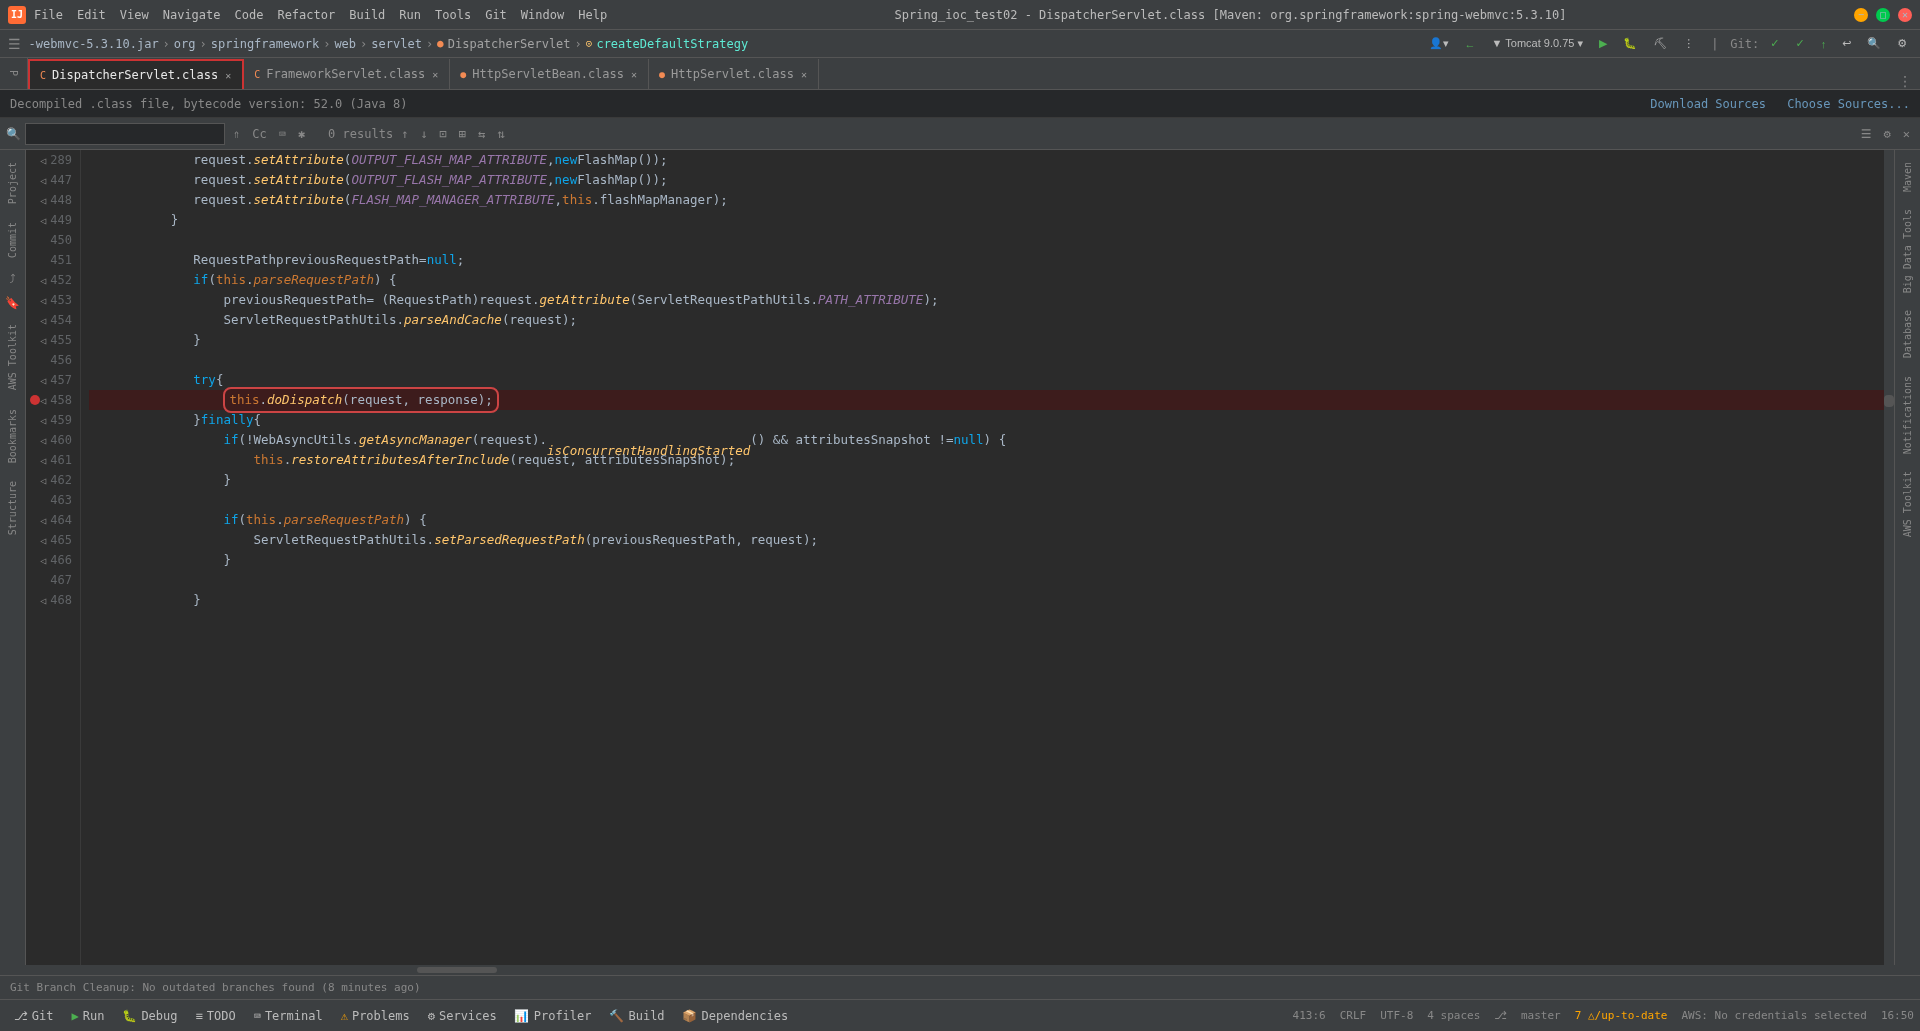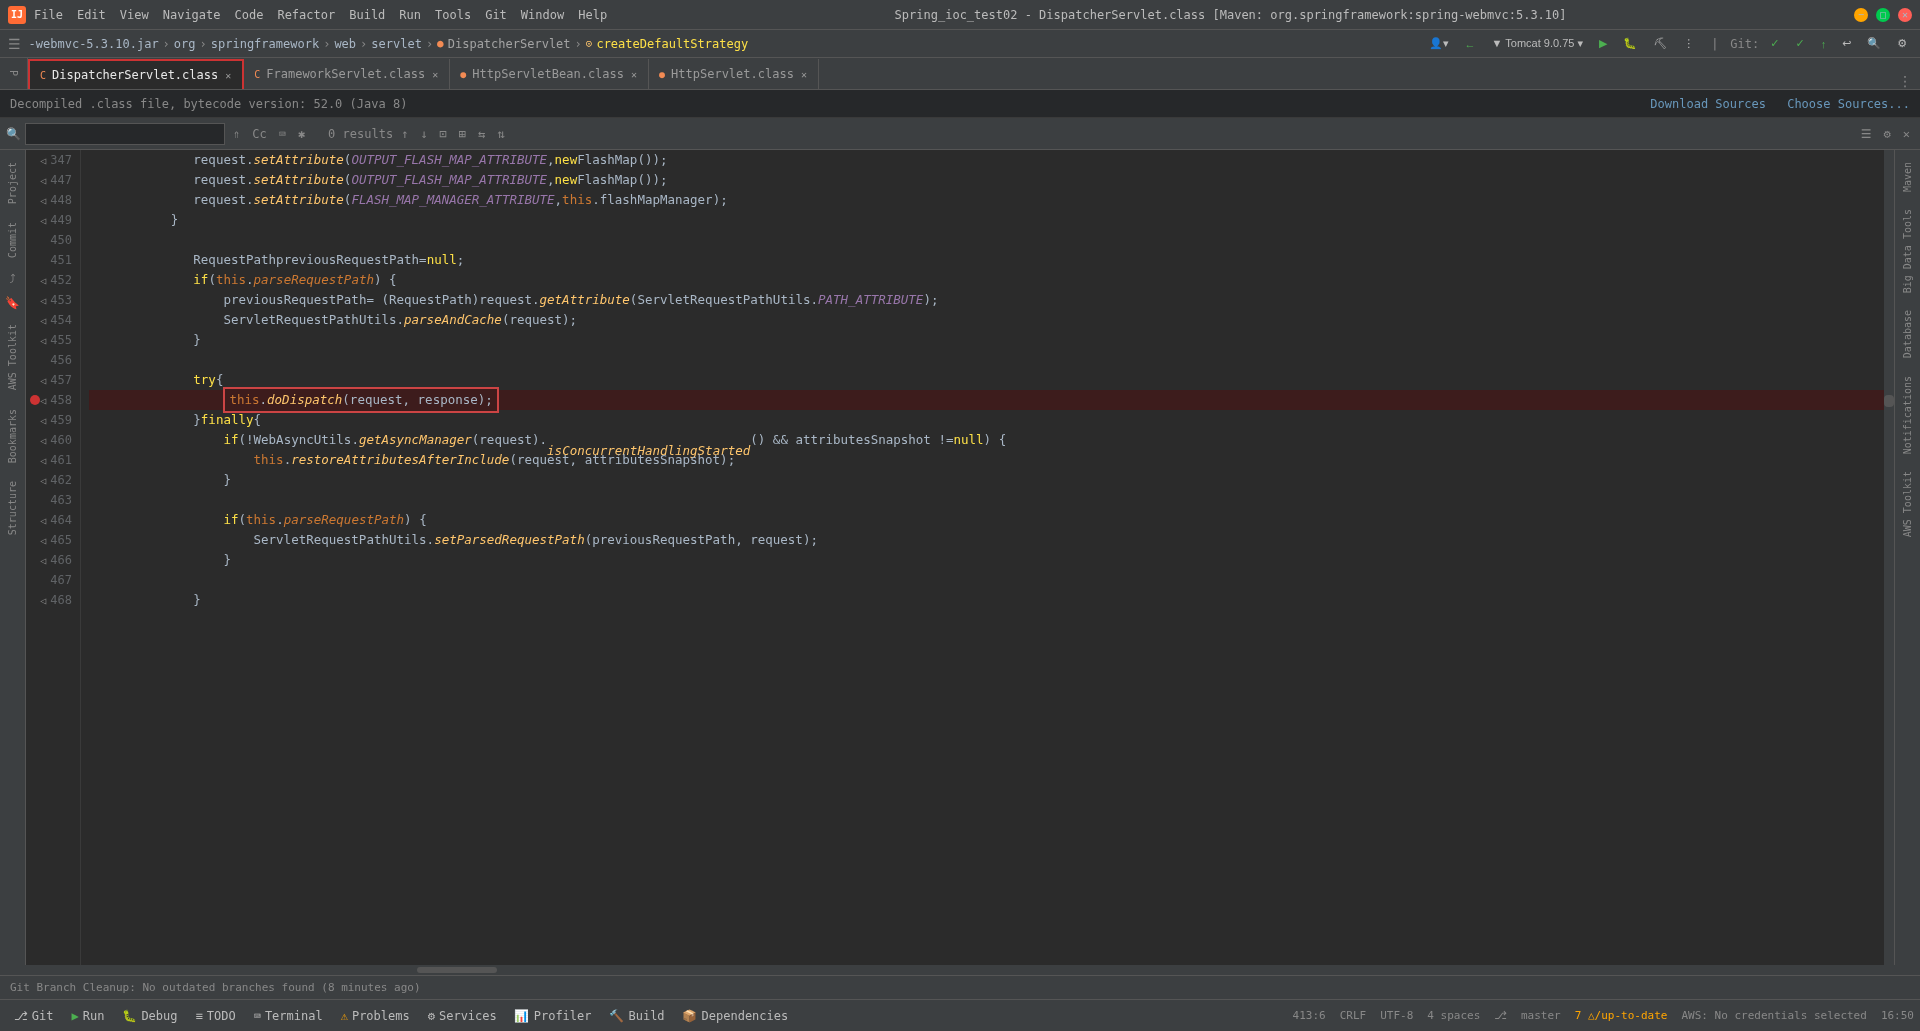--- a/index.html
+++ b/index.html
@@ -189,21 +189,21 @@
     .code-line {
       height: 20px;
       display: flex; align-items: center;
       padding-left: 14px;
       white-space: nowrap;
       font-size: 12.5px;
       line-height: 20px;
     }
 
     
-    .kw { color: #fde047; } 
+    .kw { color: #0ea5e9; } 
     .kw-this { color: #cc7832; }
     .type { color: #a9b7c6; }
     .method { color: #ffc66d; font-style: italic; }
     .static-field { font-style: italic; color: #9876aa; }
     .normal { color: #a9b7c6; }
     .punc { color: #a9b7c6; }
 
     
     .right-sidebar {
       width: 28px;
@@ -306,21 +306,21 @@
     <span style="color:#a9b7c6;">springframework</span>
     <span style="color:#888;">›</span>
     <span style="color:#a9b7c6;">web</span>
     <span style="color:#888;">›</span>
     <span style="color:#a9b7c6;">servlet</span>
     <span style="color:#888;">›</span>
     <span style="color:#f28b54; font-size:11px;">●</span>
     <span style="color:#a3a3a3;">DispatcherServlet</span>
     <span style="color:#888;">›</span>
     <span style="color:#ffc66d; font-size:11px;">⊙</span>
-    <span style="color:#fde047;">createDefaultStrategy</span>
+    <span style="color:#5eead4;">createDefaultStrategy</span>
 
     <div class="breadcrumb-action-bar">
       <button class="nav-btn">👤▾</button>
       <button class="nav-btn" style="color:#4caf50;">←</button>
       <button class="nav-btn">▼ Tomcat 9.0.75 ▾</button>
       <button class="nav-btn" style="color:#4caf50;">▶</button>
       <button class="nav-btn" style="color:#4caf50;">🐛</button>
       <button class="nav-btn">⛏</button>
       <button class="nav-btn">⋮</button>
       <span style="color:#888; margin: 0 6px;">|</span>
@@ -401,21 +401,21 @@
       <span style="font-size:12px; color:#888; padding:4px 0;">🔖</span>
       <span style="writing-mode:vertical-rl; font-size:10px; color:#888; transform:rotate(180deg); padding:8px 0;">AWS Toolkit</span>
       <span style="writing-mode:vertical-rl; font-size:10px; color:#888; transform:rotate(180deg); padding:8px 0;">Bookmarks</span>
       <span style="writing-mode:vertical-rl; font-size:10px; color:#888; transform:rotate(180deg); padding:8px 0;">Structure</span>
     </div>
 
     <div class="gutter" style="min-width:55px;">
 
       <div class="gutter-line">
           <span style="color:#888; font-size:10px;">◁</span>
-          <span>347</span>
+          <span>289</span>
         </div>
       <div class="gutter-line">
           <span style="color:#888; font-size:10px;">◁</span>
           <span>447</span>
         </div>
       <div class="gutter-line">
           <span style="color:#888; font-size:10px;">◁</span>
           <span>448</span>
         </div>
       <div class="gutter-line">
@@ -594,21 +594,21 @@
       <div class="code-line">&nbsp;</div>
 
       <div class="code-line">
         <span class="normal">&nbsp;&nbsp;&nbsp;&nbsp;&nbsp;&nbsp;&nbsp;&nbsp;&nbsp;&nbsp;&nbsp;&nbsp;</span>
           <span class="kw">try </span>
           <span class="punc">{</span>
       </div>
 
       <div class="code-line" style="background:#3d1c1c;">
         <span class="normal">&nbsp;&nbsp;&nbsp;&nbsp;&nbsp;&nbsp;&nbsp;&nbsp;&nbsp;&nbsp;&nbsp;&nbsp;&nbsp;&nbsp;&nbsp;&nbsp;</span>
-        <span style="border: 2px solid #cc4444; padding: 1px 4px; background: #3d1c1c; border-radius: 0;">
+        <span style="border: 2px solid #cc4444; padding: 1px 4px; background: #3d1c1c; border-radius: 8px;">
           <span class="kw-this">this</span><span class="punc">.</span><span class="method">doDispatch</span><span class="punc">(request, response);</span>
         </span>
       </div>
 
       <div class="code-line">
         <span class="normal">&nbsp;&nbsp;&nbsp;&nbsp;&nbsp;&nbsp;&nbsp;&nbsp;&nbsp;&nbsp;&nbsp;&nbsp;</span>
           <span class="punc">} </span>
           <span class="kw">finally </span>
           <span class="punc">{</span>
       </div>

